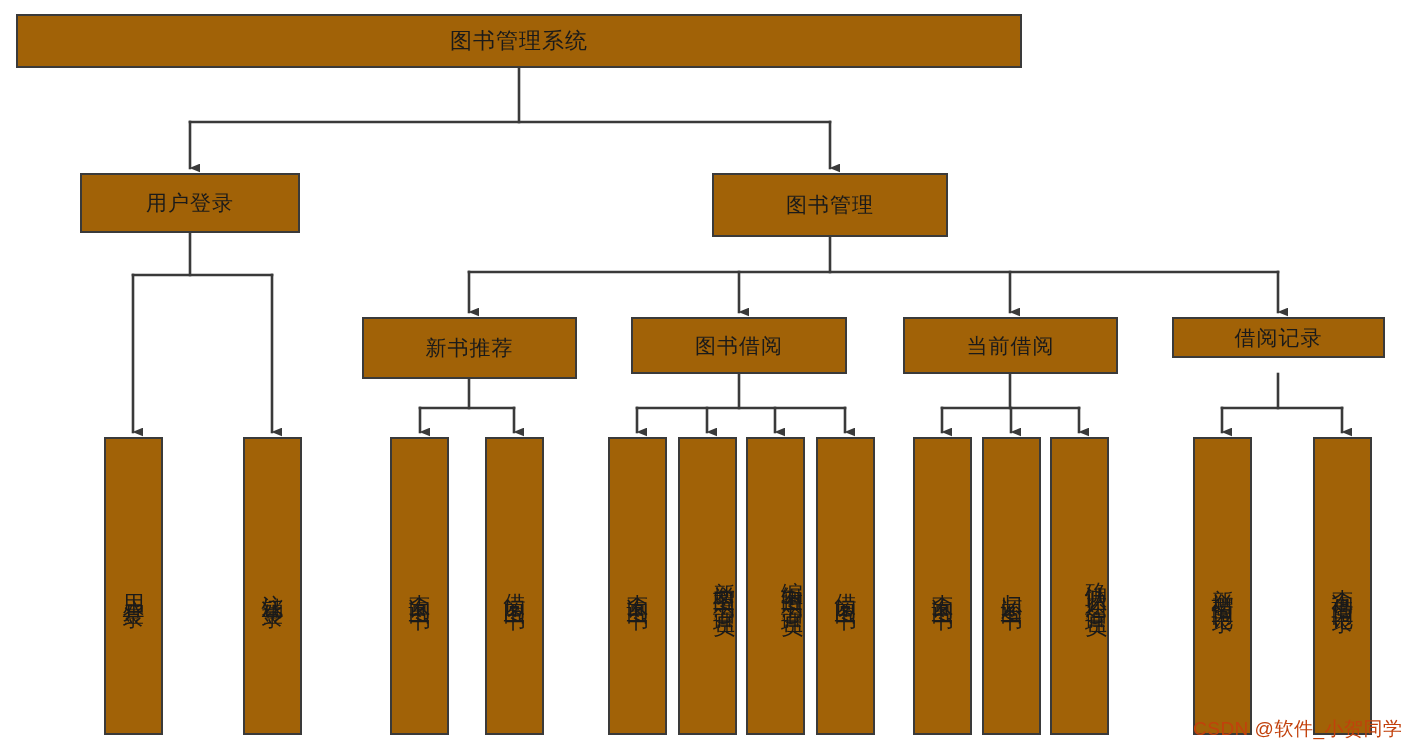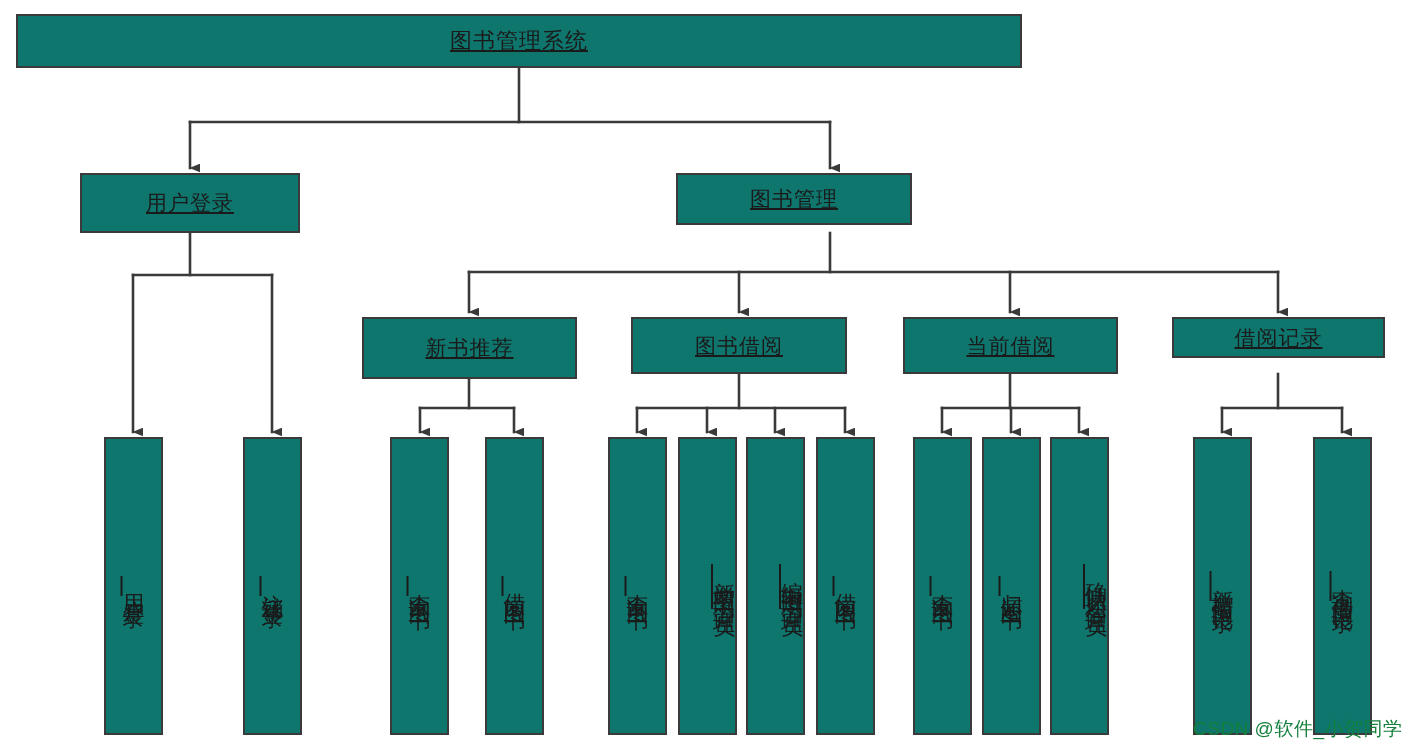--- a/index.html
+++ b/index.html
@@ -21,27 +21,26 @@
     position: absolute;
     left: 0;
     top: 0;
     width: 1405px;
     height: 747px;
   }
   .node {
     position: absolute;
     box-sizing: border-box;
     border: 2px solid #3a3a3a;
-    background: #0f766e;
+    background: #a16207;
     color: #1a1a1a;
     display: flex;
     align-items: center;
     justify-content: center;
     text-align: center;
-    text-decoration: underline;
   }
   .node.horiz {
     font-size: 21px;
     letter-spacing: 1px;
     line-height: 1.2;
   }
   .node.root {
     font-size: 22px;
   }
   .node.vert {
@@ -57,21 +56,21 @@
     text-orientation: upright;
     display: block;
   }
   .node.vert.topalign {
     align-items: flex-start;
     justify-content: center;
   }
   #watermark {
     position: absolute;
     font-size: 19px;
-    color: #15803d;
+    color: #c2410c;
     white-space: nowrap;
     letter-spacing: 0.5px;
   }
 </style>
 </head>
 <body>
 
 <div id="stage">
 
   <svg id="edges" viewBox="0 0 1405 747" xmlns="http://www.w3.org/2000/svg">
@@ -126,21 +125,21 @@
     </g>
   </svg>
 
   <div class="node horiz root" style="left:16px; top:14px; width:1006px; height:54px;">
     <span>图书管理系统</span>
   </div>
 
   <div class="node horiz" style="left:80px; top:173px; width:220px; height:60px;">
     <span>用户登录</span>
   </div>
-  <div class="node horiz" style="left:676px; top:173px; width:236px; height:52px;">
+  <div class="node horiz" style="left:712px; top:173px; width:236px; height:64px;">
     <span>图书管理</span>
   </div>
 
   <div class="node horiz" style="left:362px; top:317px; width:215px; height:62px;">
     <span>新书推荐</span>
   </div>
   <div class="node horiz" style="left:631px; top:317px; width:216px; height:57px;">
     <span>图书借阅</span>
   </div>
   <div class="node horiz" style="left:903px; top:317px; width:215px; height:57px;">

